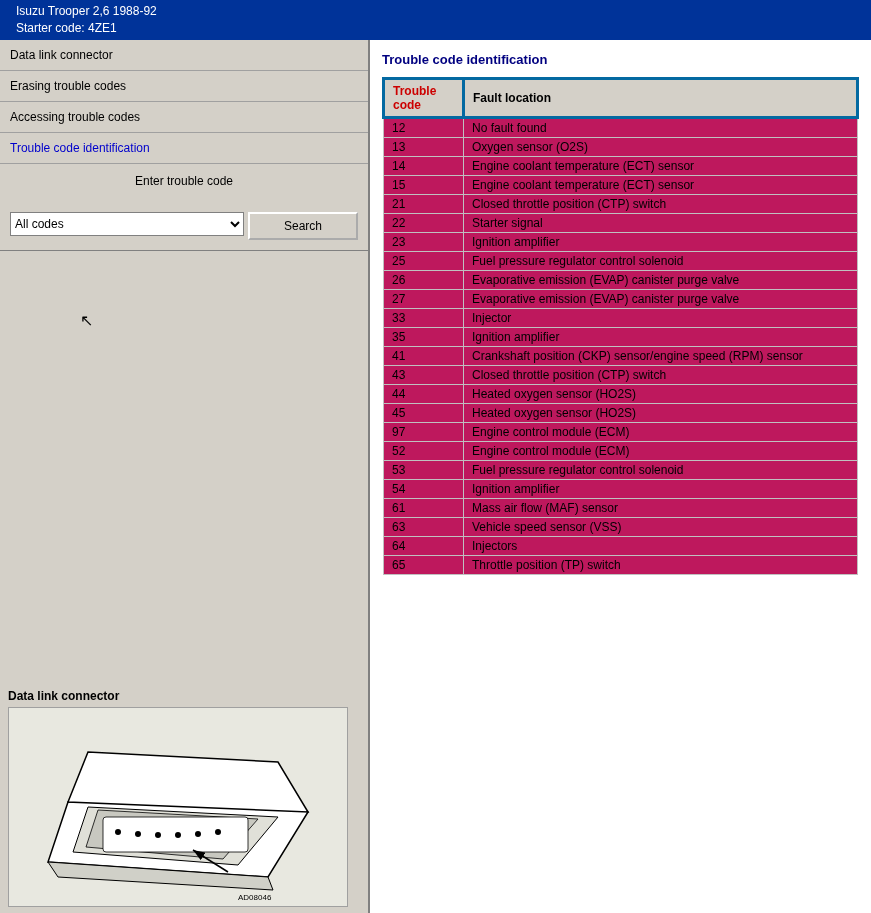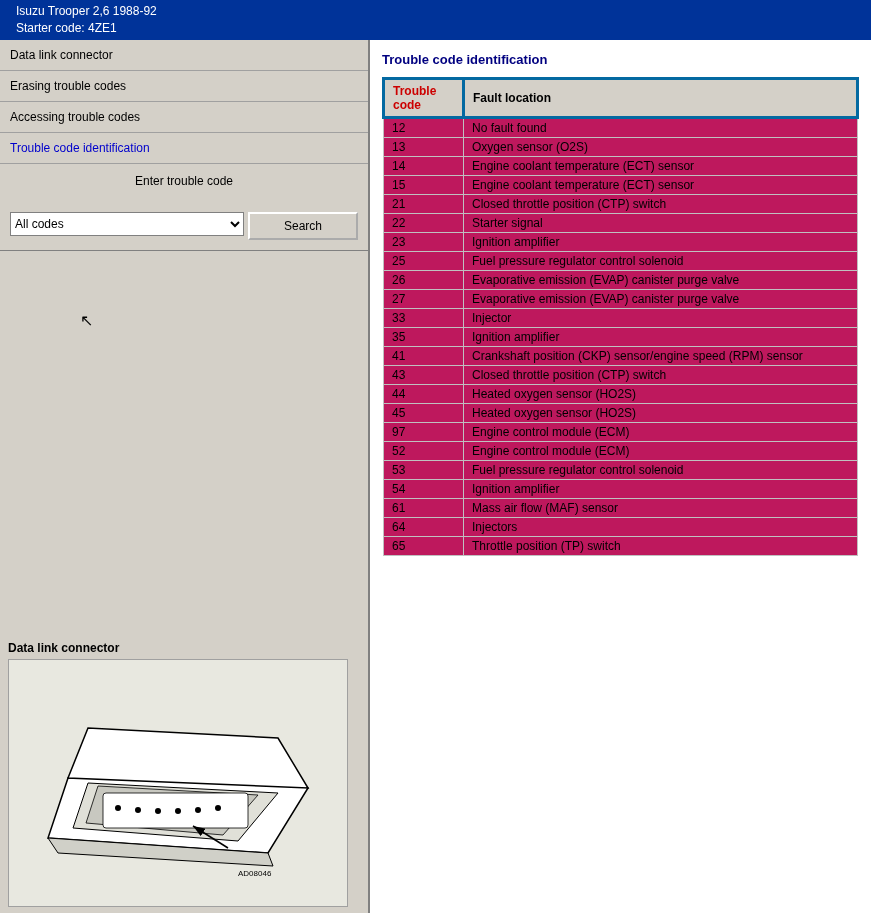--- a/index.html
+++ b/index.html
@@ -87,21 +87,21 @@
     #diagram-label {
       font-size: 12px;
       font-weight: bold;
       margin-bottom: 4px;
     }
 
     #diagram-svg-container {
       background: #e8e8e0;
       border: 1px solid #a0a0a0;
       width: 340px;
-      height: 248px;
+      height: 200px;
       display: flex;
       align-items: center;
       justify-content: center;
       overflow: hidden;
     }
 
     
     #right-panel {
       flex: 1;
       background: white;
@@ -316,20 +316,24 @@
           </tr>
           <tr>
             <td class="code-cell">54</td>
             <td>Ignition amplifier</td>
           </tr>
           <tr>
             <td class="code-cell">61</td>
             <td>Mass air flow (MAF) sensor</td>
           </tr>
           <tr>
+            <td class="code-cell">63</td>
+            <td>Vehicle speed sensor (VSS)</td>
+          </tr>
+          <tr>
             <td class="code-cell">64</td>
             <td>Injectors</td>
           </tr>
           <tr>
             <td class="code-cell">65</td>
             <td>Throttle position (TP) switch</td>
           </tr>
         </tbody>
     </table>
   </div>

